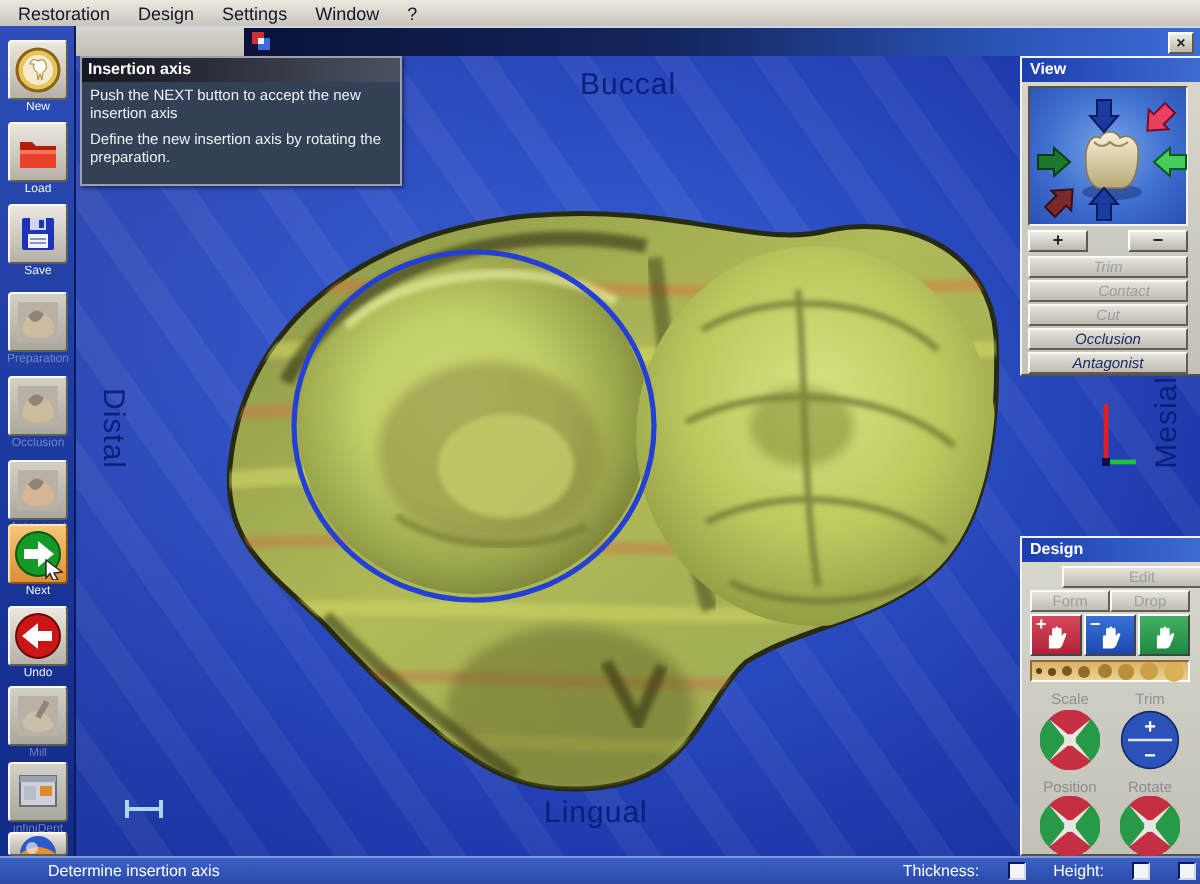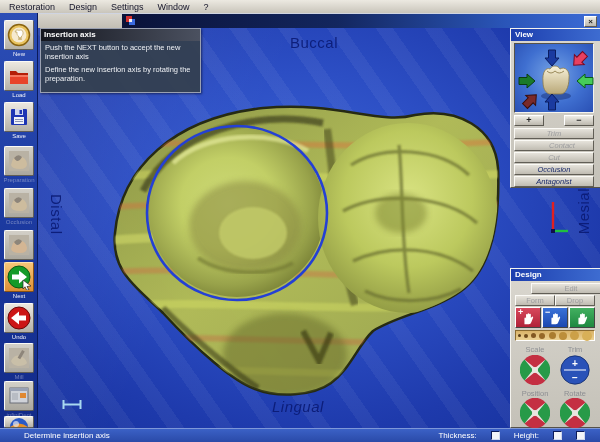--- a/index.html
+++ b/index.html
@@ -93,21 +93,21 @@
     display:flex; align-items:center; justify-content:space-around; }
   .dot { border-radius:50%; }
   .d-label { position:absolute; font-size:7.5px; color:rgba(90,95,110,.55); width:40px; text-align:center; }
   .ctl { position:absolute; width:30px; height:30px; }
 
   
   .statusbar { position:absolute; left:0; top:428px; width:600px; height:14px;
     background:linear-gradient(#3b61c6 0%, #2a4aa8 100%); color:#fff; font-size:8px;
     display:flex; align-items:center; border-top:1px solid #7e97d8; }
   .status-msg { padding-left:4px; flex:0 0 auto;margin-left:20px; }
-  .status-right { margin-left:auto; display:flex; align-items:flex-end; gap:14px; padding-right:15px; }
+  .status-right { margin-left:auto; display:flex; align-items:flex-end; gap:14px; padding-right:2px; }
   .status-field { width:9px; height:9px; background:#f2f4f8; border:1px solid;
     border-color:#0a1a5a #cdd6ee #cdd6ee #0a1a5a; }
 
   
   .scale-marker { position:absolute; left:24px; top:371px; width:20px; height:11px; }
 </style>
 </head>
 <body>
 
 <div id="screen">
@@ -331,21 +331,21 @@
         <path d="M200,238 L216,268 L228,240" stroke="#30300f" stroke-width="6" fill="none" opacity=".6" filter="url(#soft)"></path>
         <path d="M60,215 C100,255 140,285 155,295" stroke="#2c2c10" stroke-width="6" fill="none" opacity=".5" filter="url(#soft)"></path>
       </g>
 
       <ellipse cx="134" cy="120" rx="90" ry="87" fill="none" stroke="#2440d4" stroke-width="2.6"></ellipse>
     </svg>
 
     <div class="dir-label" style="left:252px; top:6px;">Buccal</div>
     <div class="dir-label dir-left" style="left:10px; top:166px;">Distal</div>
     <div class="dir-label dir-right" style="left:537px; top:160px;">Mesial</div>
-    <div class="dir-label" style="left:234px; top:370px;font-style:italic;">Lingual</div>
+    <div class="dir-label" style="left:234px; top:370px;">Lingual</div>
 
     <div class="info-panel">
       <div class="info-title">Insertion axis</div>
       <div class="info-body">
         <p>Push the NEXT button to accept the new insertion axis</p>
         <p>Define the new insertion axis by rotating the preparation.</p>
       </div>
     </div>
 
     <svg style="position:absolute; left:510px; top:170px;" width="22" height="38" viewBox="0 0 22 38">

